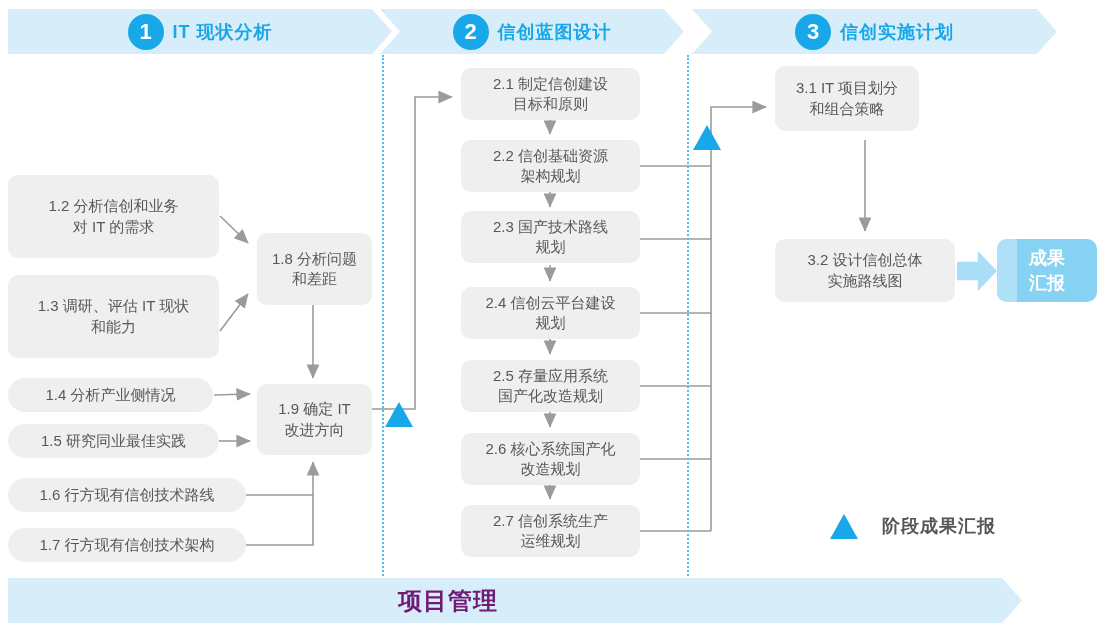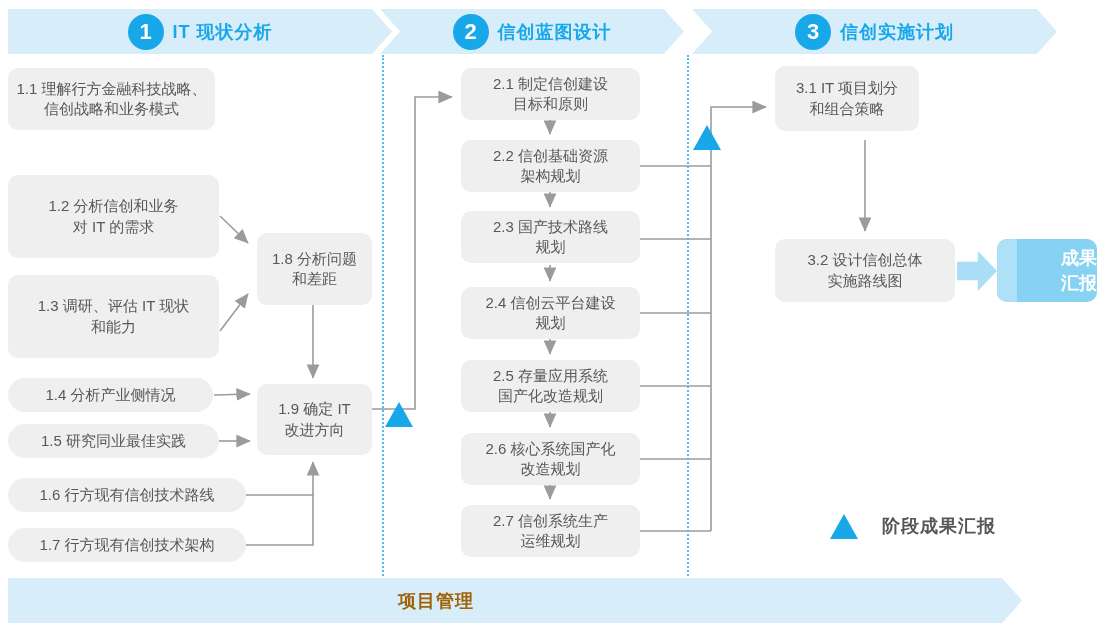--- a/index.html
+++ b/index.html
@@ -21,21 +21,21 @@
 
   
   .node { position: absolute; background: #EFEFEF; border-radius: 10px; color: #57585A;
           font-size: 15px; line-height: 1.35; display: flex; align-items: center; justify-content: center;
           text-align: center; white-space: pre-line; padding: 2px 4px; }
   .pill { border-radius: 17px; }
 
   
   .deliverable { position: absolute; left: 997px; top: 239px; width: 100px; height: 63px;
                  background: #87D1F3; border-radius: 10px; color: #ffffff; font-weight: bold;
-                 font-size: 18px; line-height: 1.35; display: flex; align-items: center; justify-content: flex-end;
+                 font-size: 18px; line-height: 1.35; display: flex; align-items: center; justify-content: center;
                  text-align: center; white-space: pre-line; }
   .deliverable::before { content: ""; position: absolute; left: 0; top: 0; bottom: 0; width: 20px;
                  background: #AEE0F8; border-radius: 10px 0 0 10px; }
   .deliverable span { position: relative; }
 
   
   .bigarrow { position: absolute; left: 957px; top: 251px; width: 40px; height: 40px; background: #A9DEF6;
               clip-path: polygon(0 27%, 52% 27%, 52% 0, 100% 50%, 52% 100%, 52% 73%, 0 73%); }
 
   
@@ -43,21 +43,21 @@
          border-left: 14px solid transparent; border-right: 14px solid transparent;
          border-bottom: 25px solid #18A7E9; }
 
   
   .divider { position: absolute; top: 55px; height: 521px; width: 0; border-left: 2px dotted #53BCEC; }
 
   
   .footer { position: absolute; left: 8px; top: 578px; width: 1014px; height: 45px; background: #D7EEFA;
             clip-path: polygon(0 0, calc(100% - 20px) 0, 100% 50%, calc(100% - 20px) 100%, 0 100%); }
   .footer-label { position: absolute; top: 0; height: 100%; display: flex; align-items: center;
-                  font-weight: bold; font-size: 18px; color: #a16207; letter-spacing: 1px; }
+                  font-weight: bold; font-size: 24px; color: #701a75; letter-spacing: 1px; }
 
   
   .legend { position: absolute; left: 830px; top: 514px; display: flex; align-items: flex-end; gap: 24px; }
   .legend-label { color: #54565A; font-weight: bold; font-size: 18px; letter-spacing: 1px; padding-bottom: 1px; }
 
   .connector-layer { position: absolute; left: 0; top: 0; }
 </style>
 </head>
 <body>
 
@@ -112,22 +112,20 @@
   </div>
   <div class="banner banner-2">
     <div class="phase-num">2</div>
     <div class="phase-title">信创蓝图设计</div>
   </div>
   <div class="banner banner-3">
     <div class="phase-num">3</div>
     <div class="phase-title">信创实施计划</div>
   </div>
 
-  <div class="node" style="left:8px;top:68px;width:207px;height:62px">1.1 理解行方金融科技战略、
-信创战略和业务模式</div>
   <div class="node" style="left:8px;top:175px;width:211px;height:83px">1.2 分析信创和业务
 对 IT 的需求</div>
   <div class="node" style="left:8px;top:275px;width:211px;height:83px">1.3 调研、评估 IT 现状
 和能力</div>
   <div class="node pill" style="left:8px;top:378px;width:205px;height:34px">1.4 分析产业侧情况</div>
   <div class="node pill" style="left:8px;top:424px;width:211px;height:34px">1.5 研究同业最佳实践</div>
   <div class="node pill" style="left:8px;top:478px;width:238px;height:34px">1.6 行方现有信创技术路线</div>
   <div class="node pill" style="left:8px;top:528px;width:238px;height:34px">1.7 行方现有信创技术架构</div>
   <div class="node" style="left:257px;top:233px;width:115px;height:72px">1.8 分析问题
 和差距</div>

